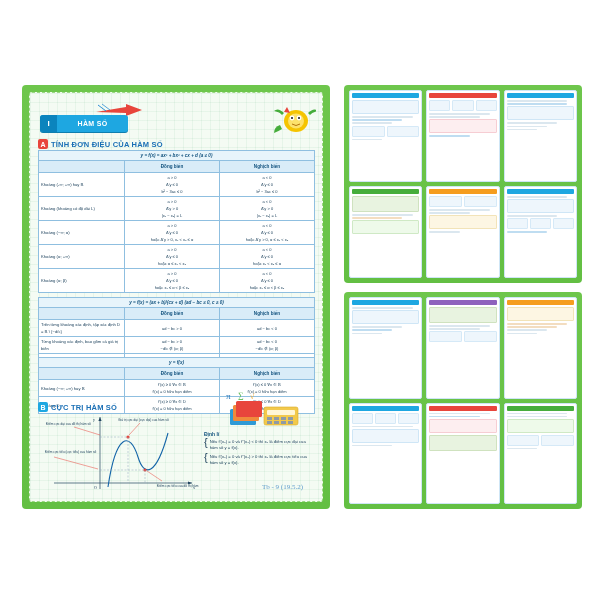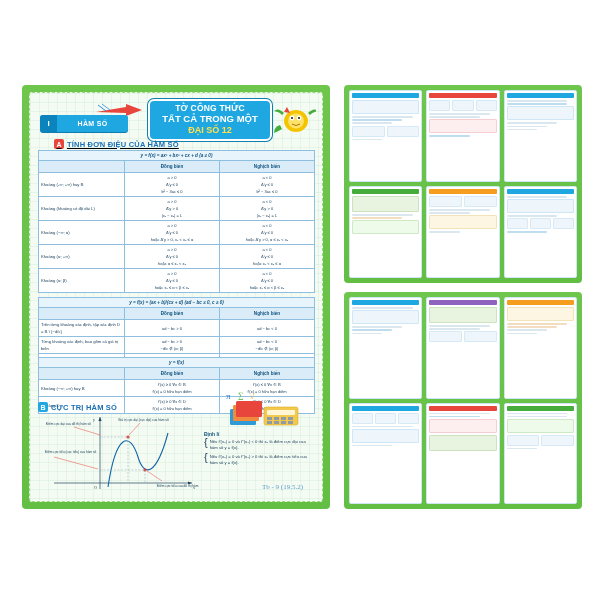--- a/index.html
+++ b/index.html
@@ -344,46 +344,41 @@
   <div class="sheet" id="left-sheet">
     <div class="sheet-inner">
       <div class="faint-grid"></div>
 
       <svg class="ribbon" viewBox="0 0 52 14">
         <path d="M0 9 L30 4 L30 1 L46 7 L30 13 L30 10 Z" fill="#e8453c"></path>
         <path d="M2 2 L10 8" stroke="#2f8fd6" stroke-width="1" fill="none"></path>
         <path d="M6 1 L14 7" stroke="#2f8fd6" stroke-width="0.8" fill="none"></path>
       </svg>
 
-      <div class="title-banner">
-        <div class="l1">TỜ CÔNG THỨC</div>
-        <div class="l2">TẤT CẢ TRONG MỘT</div>
-        <div class="l3">ĐẠI SỐ 12</div>
-      </div>
 
       <div class="chap-tab">
         <div class="chap-num">I</div>
         <div class="chap-name">HÀM SỐ</div>
       </div>
 
       <svg class="mascot" viewBox="0 0 44 40">
         <ellipse cx="24" cy="22" rx="12" ry="11" fill="#f5c400"></ellipse>
         <ellipse cx="24" cy="22" rx="8" ry="7.5" fill="#fde26a"></ellipse>
         <circle cx="20" cy="19" r="2.4" fill="#fff"></circle>
           <circle cx="20" cy="19" r="1.1" fill="#222"></circle>
         <circle cx="27" cy="19" r="2.4" fill="#fff"></circle>
           <circle cx="27" cy="19" r="1.1" fill="#222"></circle>
         <path d="M20 25 q4 3 8 0" stroke="#b5760a" stroke-width="1" fill="none"></path>
         <path d="M12 14 q-6 -6 -10 -2 q6 1 8 4 z" fill="#46ad3c"></path>
         <path d="M36 14 q6 -6 10 -2 q-6 1 -8 4 z" fill="#46ad3c"></path>
         <path d="M8 26 q-6 2 -6 8 q5 -2 8 -4 z" fill="#46ad3c"></path>
         <path d="M15 8 l3 6 l-6 -1 z" fill="#e8453c"></path>
       </svg>
 
-      <div class="sec-head" style="left:24px; top:46px;text-decoration:underline;">
+      <div class="sec-head" style="left:8px; top:46px;">
         <div class="sec-letter">A</div>
         <div class="sec-title">TÍNH ĐƠN ĐIỆU CỦA HÀM SỐ</div>
       </div>
 
       <table class="tbl" style="left:8px; top:57px; width:276px;">
         <colgroup>
             <col style="width:86px">
             <col style="width:95px">
             <col style="width:95px">
           </colgroup>

